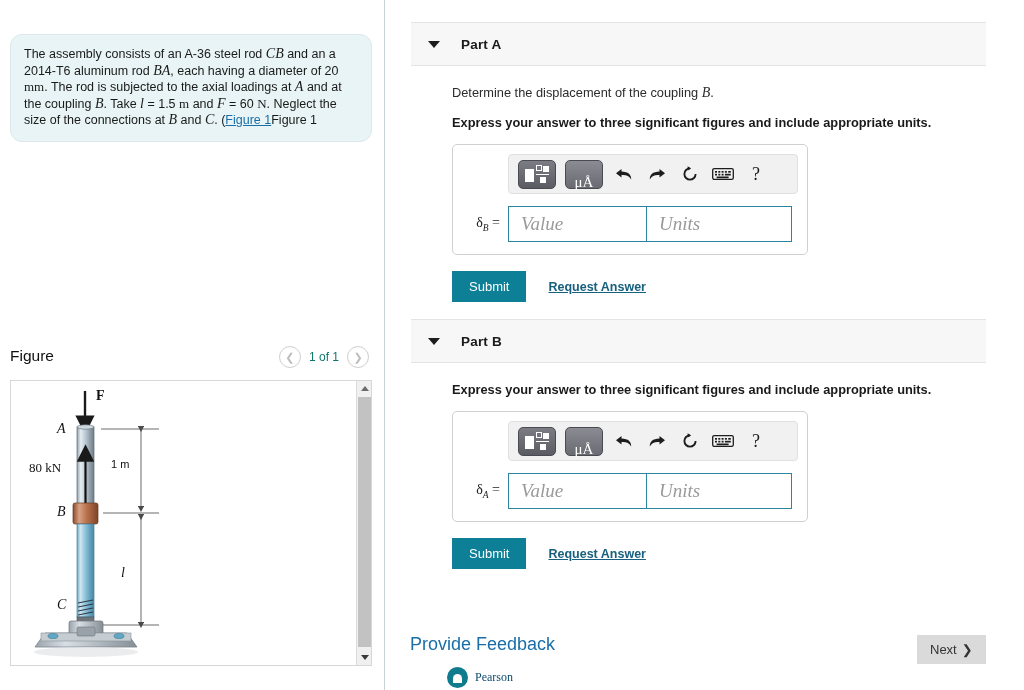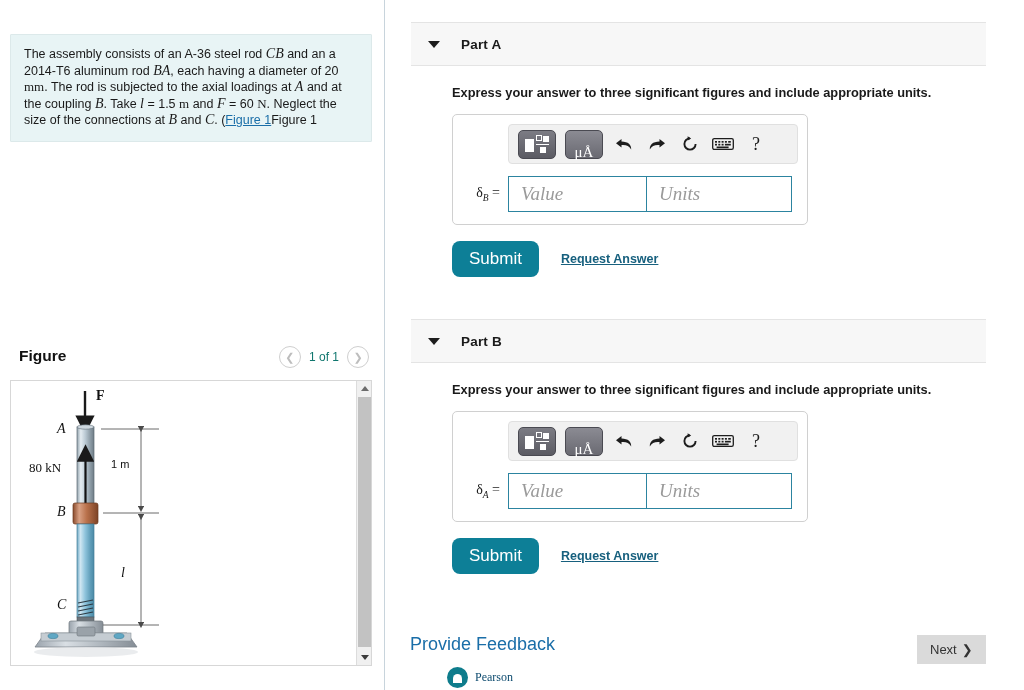--- a/index.html
+++ b/index.html
@@ -17,37 +17,37 @@
     position: absolute; left: 0; top: 0;
     width: 385px; height: 690px;
     background: #fff;
     border-right: 1px solid #c8d4dc;
   }
   .problem-box {
     position: absolute; left: 10px; top: 34px;
     width: 362px;
     background: #e8f4f5;
     border: 1px solid #dce9ea;
-    border-radius: 1px;
+    border-radius: 12px;
     padding: 11px 13px 12px 13px;
     font-size: 12.5px;
     line-height: 16.5px;
     color: #1a1a1a;
   }
   .mathvar { font-family: "Liberation Serif", serif; font-style: italic; font-size: 14px; }
   .mathvar-up { font-family: "Liberation Serif", serif; font-style: normal; font-size: 13px; }
   .link { color: #1a6ea8; text-decoration: underline; cursor: pointer; }
 
   .figure-head {
     position: absolute; left: 10px; top: 346px;
     width: 365px; height: 28px;
   }
   .figure-title {
-    position: absolute; left: 9px; top: 1px;
-    font-size: 15.5px; font-weight: bold; color: #111;
+    position: absolute; left: 0; top: 1px;
+    font-size: 15.5px; font-weight: normal; color: #111;
   }
   .pager { position: absolute; right: 6px; top: 0; display: flex; align-items: center; gap: 8px; }
   .pager-btn {
     width: 22px; height: 22px; border-radius: 50%;
     border: 1px solid #cfcfcf; background: #fff;
     display: flex; align-items: center; justify-content: center;
     color: #bdbdbd; font-size: 11px; cursor: pointer;
   }
   .pager-label { font-size: 12px; color: #0f766e; }
 
@@ -151,22 +151,22 @@
     font-family: "Liberation Serif", serif; font-style: italic;
     font-size: 19px; color: #9a9a9a; padding: 0 12px;
     display: flex; align-items: center;
   }
   .fld.value { width: 139px; }
   .fld.units { width: 145px; border-left: none; }
 
   .submit-row { display: flex; align-items: center; margin-top: 16px; }
   .submit-btn {
     background: #0d7f97; color: #fff; border: none;
-    font-size: 17px; font-family: "Liberation Sans", sans-serif;
-    padding: 8px 17px; cursor: pointer; border-radius: 8px;
+    font-size: 13px; font-family: "Liberation Sans", sans-serif;
+    padding: 8px 17px; cursor: pointer; border-radius: 0;
   }
   .req-link {
     margin-left: 22px; color: #17607e; font-size: 12.5px;
     font-weight: bold; text-decoration: underline; cursor: pointer;
   }
 
   .footer-links { position: absolute; left: 410px; top: 634px; }
   .feedback-link { color: #1a6ea8; font-size: 18px; cursor: pointer; }
   .next-btn {
     position: absolute; left: 917px; top: 635px;
@@ -295,20 +295,21 @@
   </div>
 
   <div class="right-panel">
 
     <div class="part-section" style="top:22px;">
       <div class="part-header">
         <div class="collapse-tri"></div>
         <div class="part-label">Part A</div>
       </div>
       <div class="part-body">
+        <div class="prompt"><span>Determine the displacement of the coupling </span><span class="mathvar">B</span><span>.</span></div>
         <div class="instruction">Express your answer to three significant figures and include appropriate units.</div>
 
         <div class="answer-box">
           <div class="mtoolbar">
             <div class="tbtn">
               <div class="tmpl-ico">
                   <i class="big"></i>
                   <i class="sm"></i>
                   <i class="r1"></i>
                   <i class="bar"></i>

